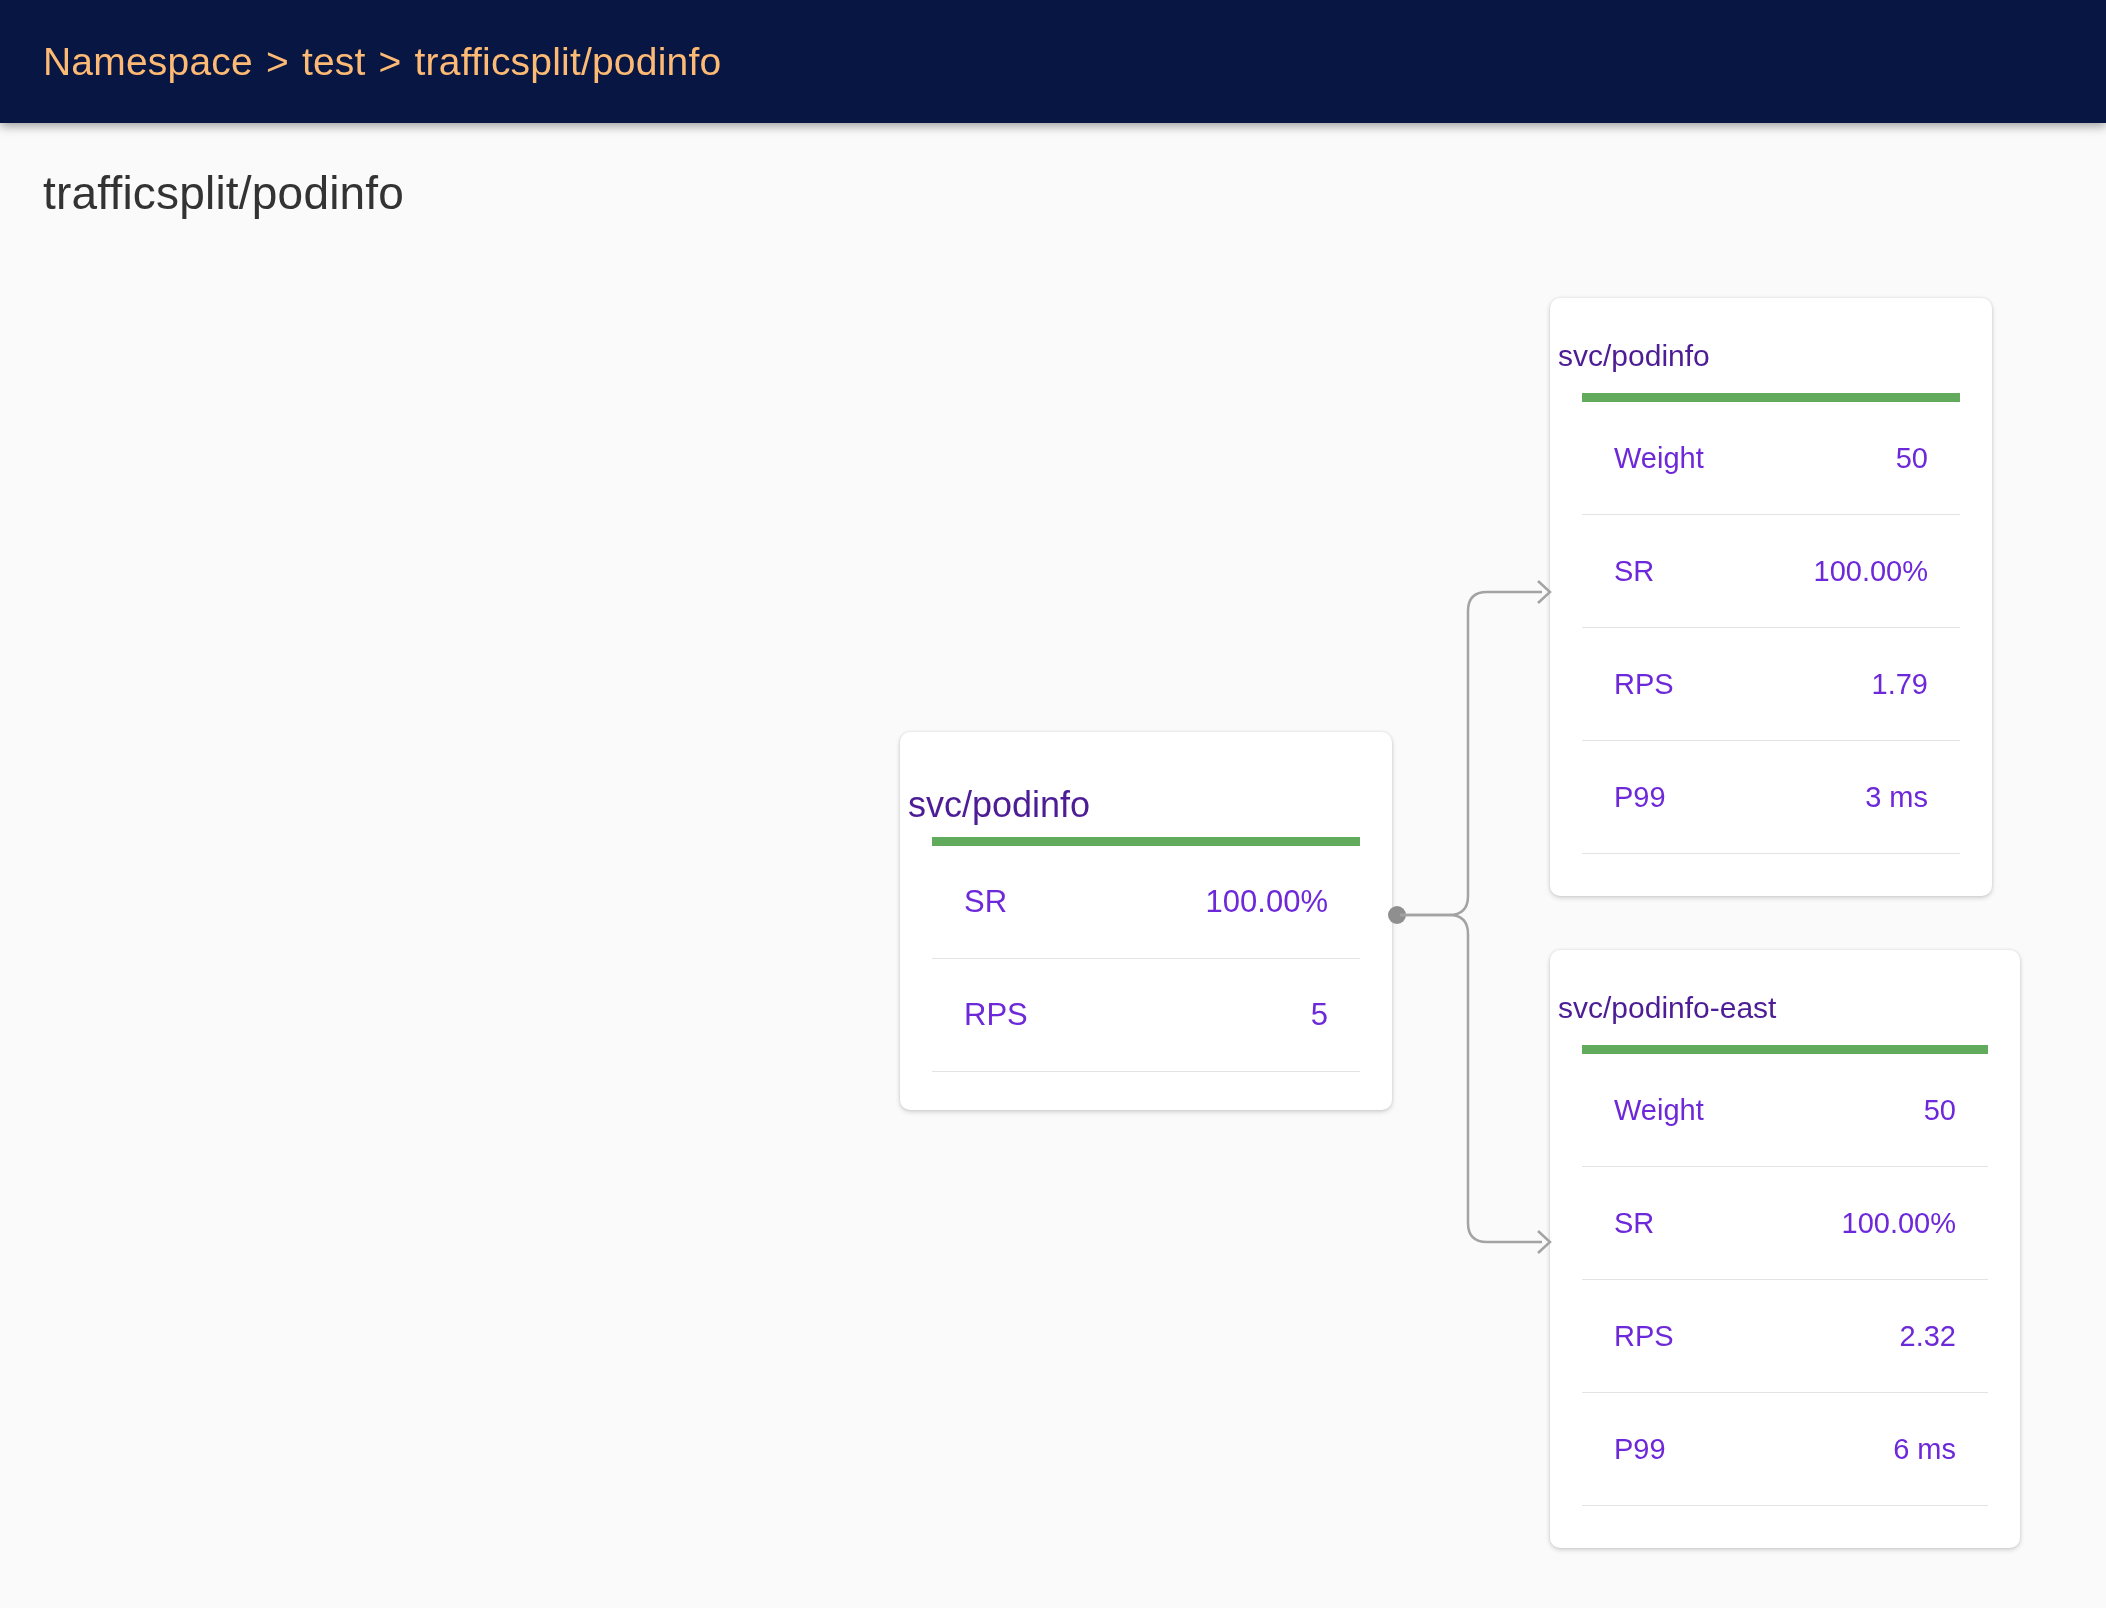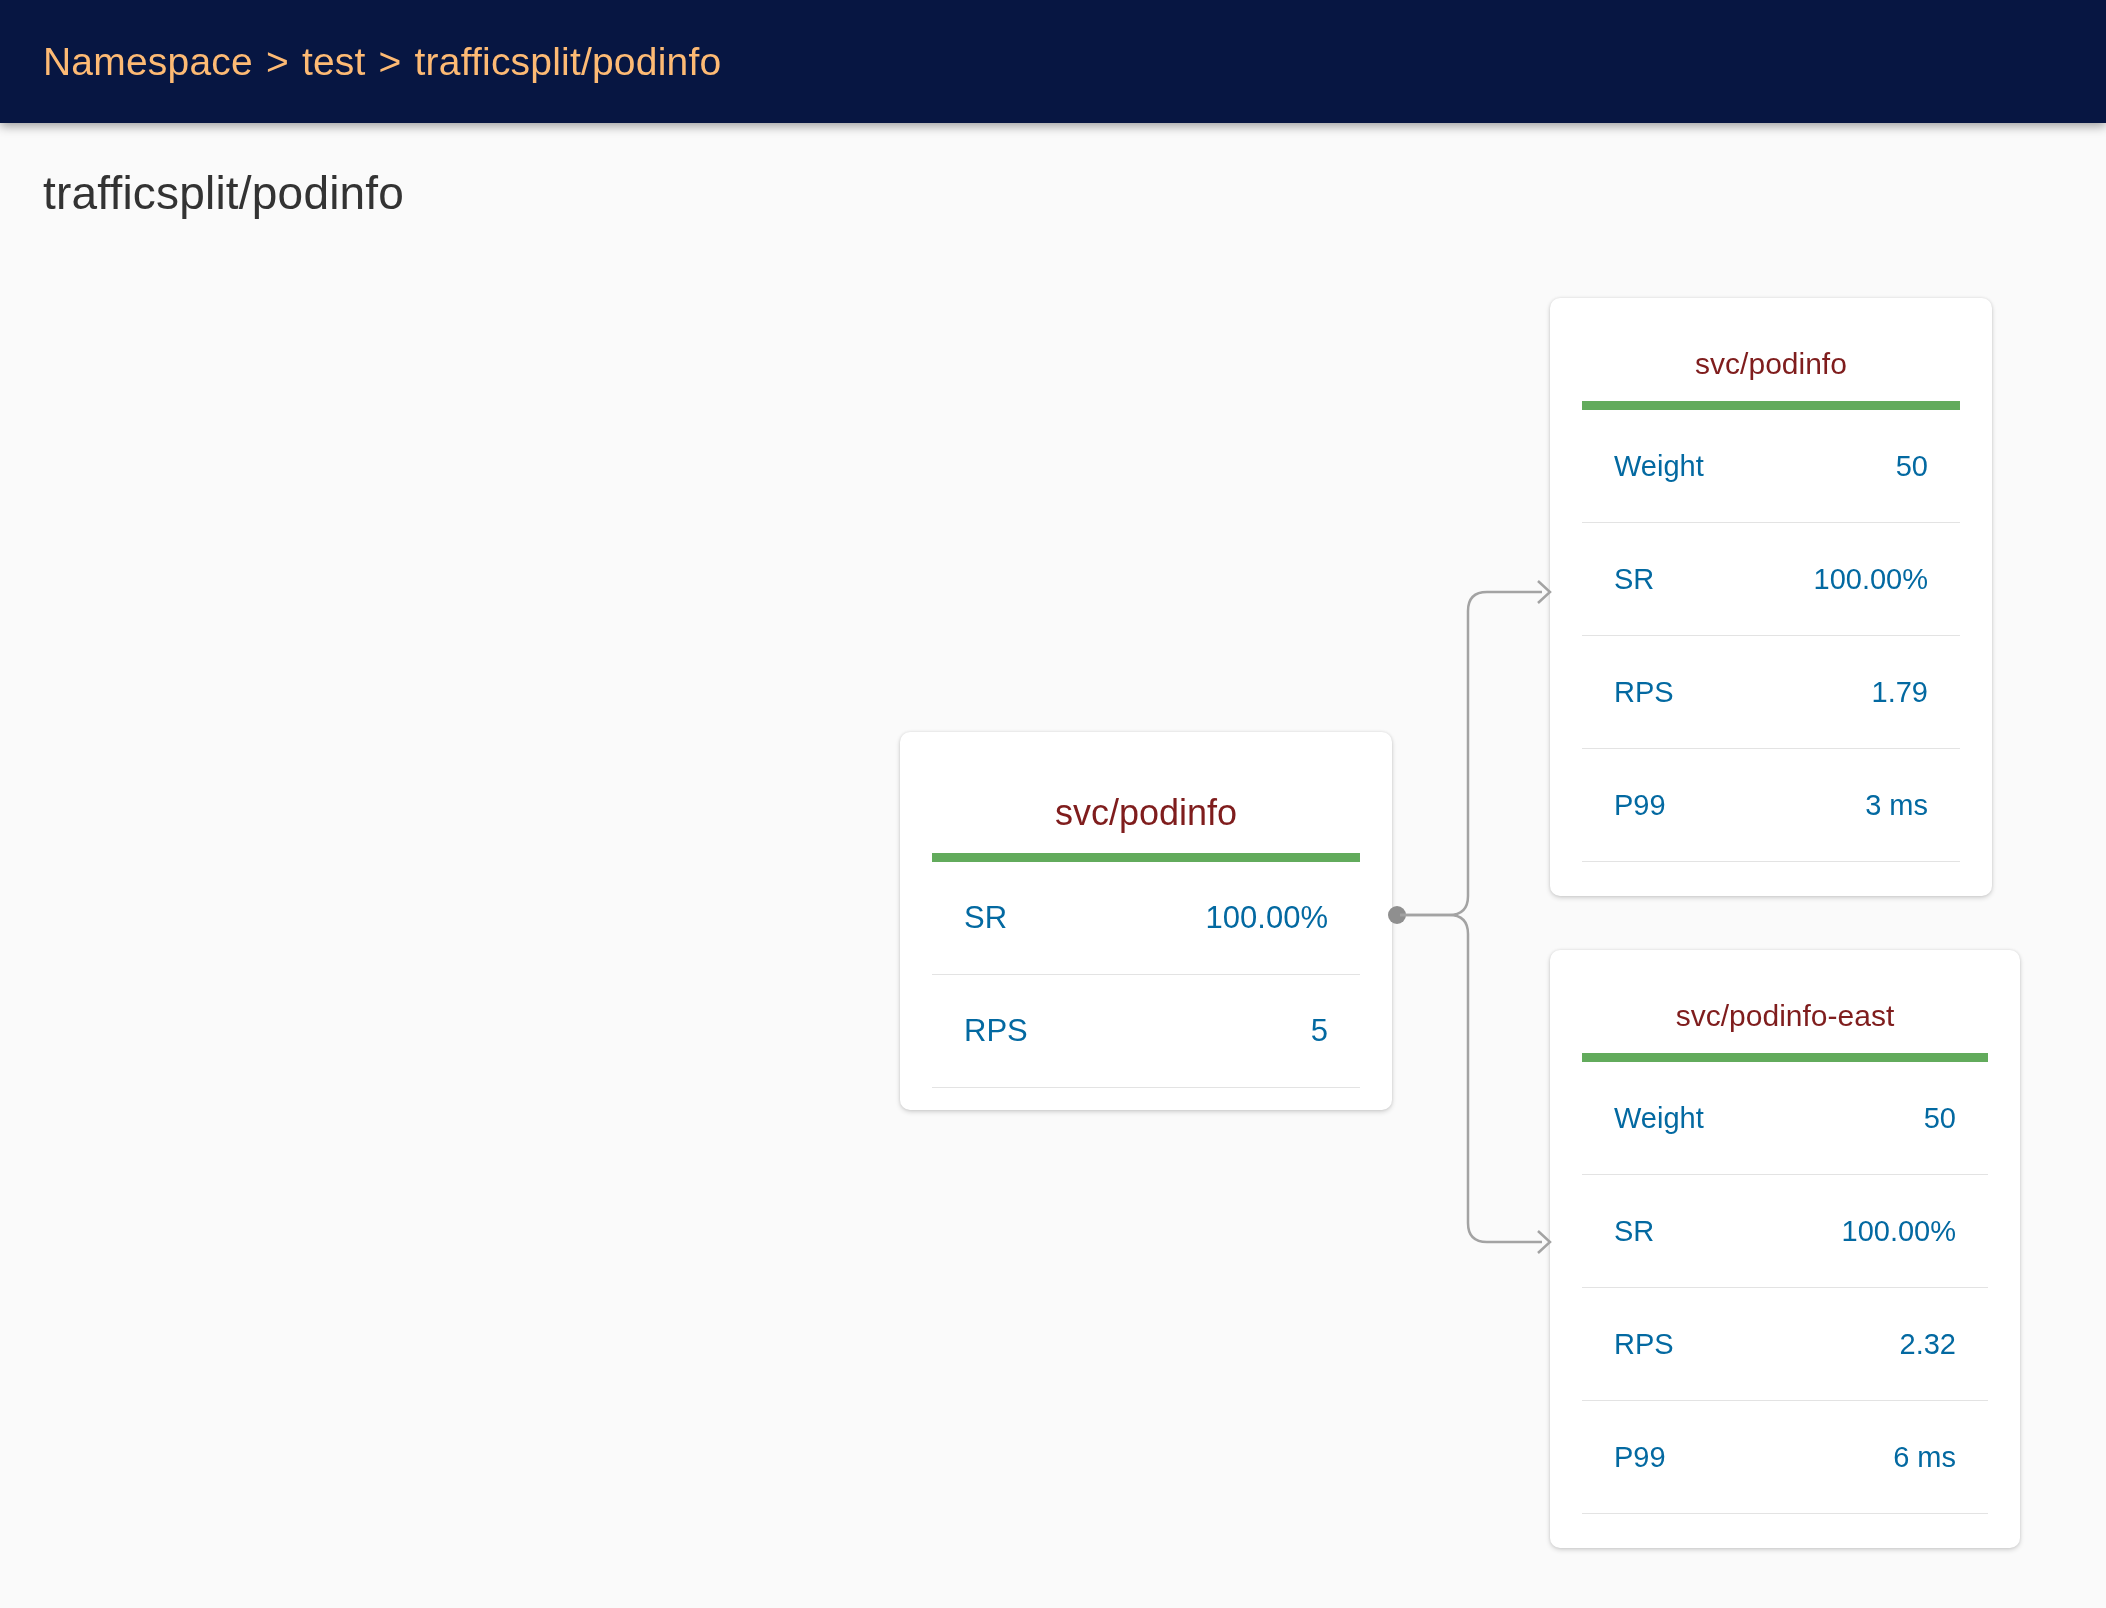--- a/index.html
+++ b/index.html
@@ -63,24 +63,23 @@
     border-radius: 10px;
     box-shadow: 0 2px 5px rgba(0,0,0,0.16), 0 0 3px rgba(0,0,0,0.10);
     box-sizing: border-box;
     z-index: 1;
   }
   .card.source { left: 900px;  top: 732px; width: 492px; height: 378px; }
   .card.t1     { left: 1550px; top: 298px; width: 442px; height: 598px; }
   .card.t2     { left: 1550px; top: 950px; width: 470px; height: 598px; }
 
   .card-title {
-    margin: 16px;
-    text-align: center;
+    margin: 8px;
     font-weight: 400;
-    color: #7f1d1d;
+    color: #4c1d95;
     cursor: pointer;
   }
   .source .card-title { padding-top: 42px; font-size: 36px; line-height: 1.3; }
   .target .card-title { padding-top: 30px; font-size: 30px; line-height: 1.3; }
 
   .accent {
     height: 9px;
     margin: 0 32px;
     background: var(--accent-green, #62ab5c);
   }
@@ -89,21 +88,21 @@
 
   .row {
     display: flex;
     justify-content: space-between;
     align-items: center;
     margin: 0 32px;
     padding: 16px 32px;
     height: 113px;
     border-bottom: 1px solid #e3e3e3;
     box-sizing: border-box;
-    color: #0369a1;
+    color: #6d28d9;
   }
   .source .row { font-size: 31px; }
   .target .row { font-size: 29px; }
   .row .lbl { text-align: left; }
   .row .val { text-align: left; }
 
   
   .connectors {
     position: absolute;
     inset: 0;

